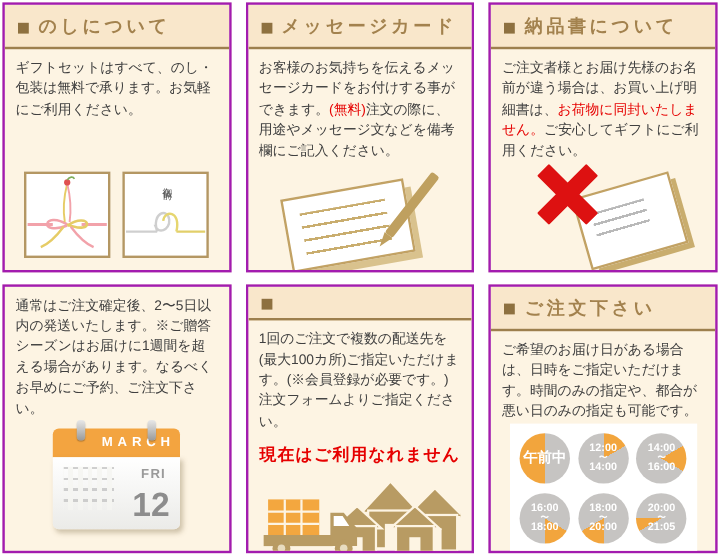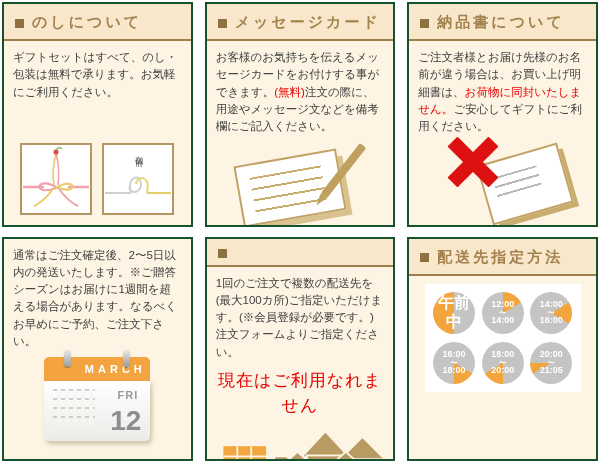--- a/index.html
+++ b/index.html
@@ -9,21 +9,21 @@
   .grid {
     width:600px; height:464px;
     display:grid;
     grid-template-columns:1fr 1fr 1fr;
     grid-template-rows:1fr 1fr;
     gap:10px 12px;
     padding:2px 2px 3px 2px;
   }
 
   .panel {
-    border:2px solid #14532d;
+    border:2px solid #a21caf;
     background:#fdf4e3;
     display:flex; flex-direction:column;
     overflow:hidden;
   }
   .panel-header {
     background:#f9e7cb;
     border-bottom:2px solid #9d7f4d;
     padding:9px 9px 7px 9px;
     display:flex; align-items:center;
   }
@@ -35,21 +35,21 @@
     font-weight:bold; font-size:15px; letter-spacing:3px;
     color:#a3824e; white-space:nowrap;
   }
   .panel-body {
     padding:8px 9px 6px 9px;
     font-size:11.5px; line-height:1.5; color:#404040;
     flex:1; display:flex; flex-direction:column;justify-content:space-between;
   }
   .red-inline { color:#e60000; }
   .notice {
-    color:#e60000; font-weight:normal; font-size:17px;
+    color:#e60000; font-weight:bold; font-size:14px;
     text-align:center; margin-top:7px; letter-spacing:1px;
   }
   .illo { margin-top:auto; }
 
   
   .noshi-row { display:flex; gap:10px; justify-content:center; padding-bottom:4px; }
   .noshi-card {
     width:72px; height:72px; background:#fff; border:2px solid #b49763;
     position:relative; overflow:hidden;
   }
@@ -141,21 +141,21 @@
     display:grid; grid-template-columns:repeat(3,1fr); gap:8px 6px;
     justify-items:center;
   }
   .slot {
     width:42px; height:42px; border-radius:50%;
     display:flex; flex-direction:column; align-items:center; justify-content:center;
     color:#fff; font-weight:bold; font-size:9px; line-height:1.15;
     text-align:center;
   }
   .slot .tilde { font-size:7px; line-height:.8; }
-  .slot-1 { background:conic-gradient(#c6c4c2 0 180deg, #f2a53d 180deg 360deg); font-size:16px; }
+  .slot-1 { background:conic-gradient(#c6c4c2 0 180deg, #f2a53d 180deg 360deg); font-size:12px; }
   .slot-2 { background:conic-gradient(#f2a53d 0 60deg, #c6c4c2 60deg 360deg); }
   .slot-3 { background:conic-gradient(#c6c4c2 0 60deg, #f2a53d 60deg 120deg, #c6c4c2 120deg 360deg); }
   .slot-4 { background:conic-gradient(#c6c4c2 0 120deg, #f2a53d 120deg 180deg, #c6c4c2 180deg 360deg); }
   .slot-5 { background:conic-gradient(#c6c4c2 0 180deg, #f2a53d 180deg 240deg, #c6c4c2 240deg 360deg); }
   .slot-6 { background:conic-gradient(#c6c4c2 0 240deg, #f2a53d 240deg 270deg, #c6c4c2 270deg 360deg); }
 
   .truck-scene { display:flex; justify-content:center; margin-bottom:2px; }
 </style>
 </head>
 <body>
@@ -288,23 +288,24 @@
           <circle cx="76" cy="70" r="8" fill="#b89b63"></circle>
           <circle cx="76" cy="70" r="3.4" fill="#e8dcc0"></circle>
         </svg>
       </div>
     </div>
   </section>
 
   <section class="panel">
     <div class="panel-header">
       <span class="bullet"></span>
-      <span class="panel-title">配送先指定方法</span>
-    </div>
-    <div class="panel-body">
+      <span class="panel-title">ご注文下さい</span>
+    </div>
+    <div class="panel-body">
+      <p>ご希望のお届け日がある場合は、日時をご指定いただけます。時間のみの指定や、都合が悪い日のみの指定も可能です。</p>
       <div class="illo slot-card">
         <div class="slot slot-1">
           <span>午前中</span>
         </div>
         <div class="slot slot-2">
           <span>12:00</span>
           <span class="tilde">〜</span>
           <span>14:00</span>
         </div>
         <div class="slot slot-3">

